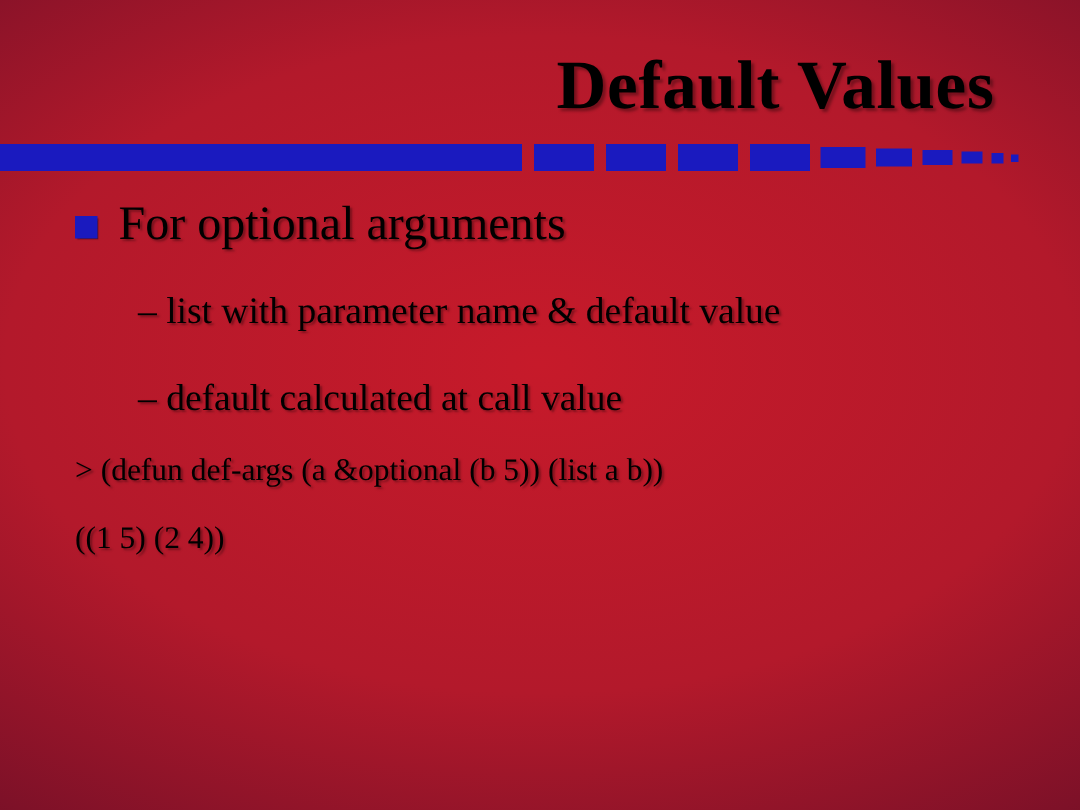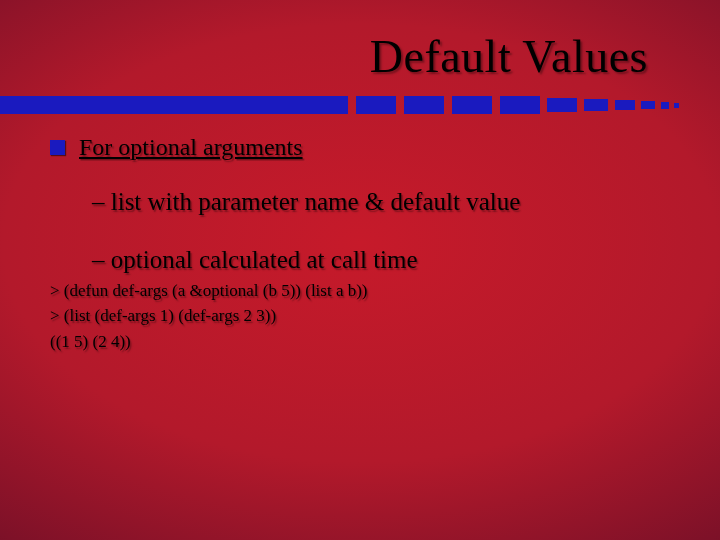--- a/index.html
+++ b/index.html
@@ -14,23 +14,23 @@
     height: 540px;
     background: radial-gradient(ellipse 110% 90% at 50% 45%, #c61a2a 0%, #b3192b 45%, #7e1128 75%, #4a0a1e 100%);
     position: relative;
     font-family: "Times New Roman", Times, serif;
     color: #000;
     box-sizing: border-box;
   }
   .title {
     position: absolute;
     top: 30px;
-    right: 72px;
+    right: 57px;
     font-size: 46px;
-    font-weight: 400;
+    font-weight: 700;
     color: #000;
     text-shadow: 2px 2px 2px rgba(0,0,0,0.35);
     letter-spacing: 0.5px;
   }
   .stripe {
     position: absolute;
     top: 96px;
     left: 0;
     width: 720px;
     height: 18px;
@@ -58,37 +58,36 @@
   .bullet-icon {
     width: 15px;
     height: 15px;
     background: #1a1abf;
     box-shadow: 1px 1px 1px rgba(0,0,0,0.5);
     margin-right: 14px;
     flex-shrink: 0;
     margin-top: 10px;
   }
   .bullet-text {
-    font-size: 24px;
+    font-size: 32px;
     text-shadow: 1.5px 1.5px 1.5px rgba(0,0,0,0.35);
-    text-decoration: underline;
   }
   .sub {
     margin-left: 42px;
     font-size: 25px;
     line-height: 1.35;
     text-shadow: 1.5px 1.5px 1.5px rgba(0,0,0,0.35);
     margin-top: 24px;
   }
   .code {
     margin-left: 0px;
-    font-size: 17px;
+    font-size: 21px;
     line-height: 1.4;
     text-shadow: 1.5px 1.5px 1.5px rgba(0,0,0,0.35);
-    margin-top: 2px;
+    margin-top: 16px;
   }
 </style>
 </head>
 <body>
 
 <div class="slide">
 
   <div class="title">Default Values</div>
 
   <div class="stripe">
@@ -114,19 +113,18 @@
     <div class="gap" style="width:5px"></div>
     <div class="solid" style="width:5px; height:5px; margin-top:6.5px"></div>
   </div>
 
   <div class="content">
     <div class="bullet-row">
       <div class="bullet-icon"></div>
       <div class="bullet-text">For optional arguments</div>
     </div>
     <div class="sub">– list with parameter name &amp; default value</div>
-    <div class="sub">– optional calculated at call time</div>
+    <div class="sub">– default calculated at call value</div>
     <div class="code">&gt; (defun def-args (a &amp;optional (b 5))   (list a b))</div>
-    <div class="code">&gt; (list (def-args 1) (def-args 2 3))</div>
     <div class="code">((1 5) (2 4))</div>
   </div>
 
 </div>
 
 </body></html>

